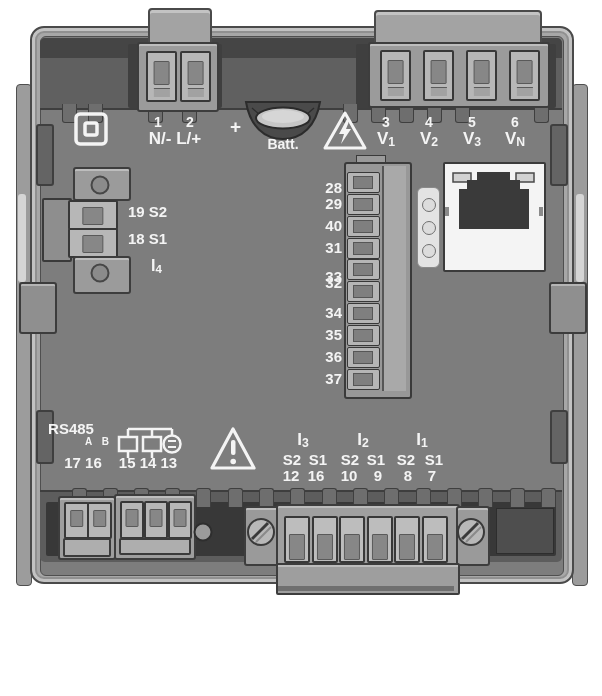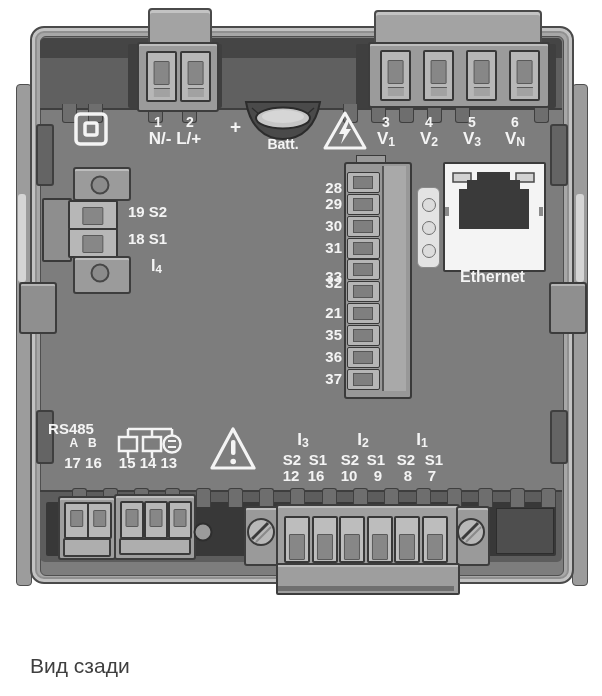--- a/index.html
+++ b/index.html
@@ -235,48 +235,47 @@
       <div class="strip-cell-in"></div>
     </div>
   <div class="strip-cell" style="top:347px">
       <div class="strip-cell-in"></div>
     </div>
   <div class="strip-cell" style="top:369px">
       <div class="strip-cell-in"></div>
     </div>
   <div class="strip-num" style="top:179px">28</div>
   <div class="strip-num" style="top:195px">29</div>
-  <div class="strip-num" style="top:217px">30</div>
+  <div class="strip-num" style="top:217px">40</div>
   <div class="strip-num" style="top:239px">31</div>
   <div class="strip-num" style="top:274px">32</div>
   <div class="strip-num" style="top:268px">33</div>
-  <div class="strip-num" style="top:304px">21</div>
+  <div class="strip-num" style="top:304px">34</div>
   <div class="strip-num" style="top:326px">35</div>
   <div class="strip-num" style="top:348px">36</div>
   <div class="strip-num" style="top:370px">37</div>
 
   <div class="led-strip">
     <div class="led" style="top:10px"></div>
     <div class="led" style="top:33px"></div>
     <div class="led" style="top:56px"></div>
   </div>
 
   <div class="eth-box">
     <svg style="left:0;top:0" width="99" height="101" viewBox="0 0 99 101">
       <rect x="8" y="9" width="18" height="9" fill="#d2d2d2" stroke="#4a4a4a" stroke-width="1.5"></rect>
       <rect x="71" y="9" width="18" height="9" fill="#d2d2d2" stroke="#4a4a4a" stroke-width="1.5"></rect>
       <path d="M14,65 L14,25 L22,25 L22,16 L32,16 L32,8 L65,8 L65,16 L75,16 L75,25 L84,25 L84,65 Z" fill="#3a3a3a"></path>
       <rect x="0" y="43" width="4" height="9" fill="#8a8a8a"></rect>
       <rect x="94" y="43" width="4" height="9" fill="#8a8a8a"></rect>
     </svg>
   </div>
-  <div class="lbl c" style="left:443px;top:268px;width:99px;font-size:16px">Ethernet</div>
 
   <div class="lbl c" style="left:42px;top:420px;width:58px;font-size:15px">RS485</div>
-  <div class="lbl c" style="left:54px;top:436px;width:58px;font-size:12px;word-spacing:7px">A B</div>
+  <div class="lbl c" style="left:68px;top:436px;width:58px;font-size:10px;word-spacing:7px">A B</div>
   <div class="lbl c" style="left:52px;top:454px;width:62px;font-size:15px">17 16</div>
 
   <svg style="left:114px;top:420px" width="72" height="44" viewBox="0 0 72 44">
     <line x1="14" y1="9" x2="58" y2="9" stroke="#f4f4f4" stroke-width="2.5"></line>
     <line x1="14" y1="9" x2="14" y2="17" stroke="#f4f4f4" stroke-width="2.5"></line>
     <line x1="38" y1="9" x2="38" y2="17" stroke="#f4f4f4" stroke-width="2.5"></line>
     <line x1="58" y1="9" x2="58" y2="15" stroke="#f4f4f4" stroke-width="2.5"></line>
     <rect x="5" y="17" width="18" height="14" fill="none" stroke="#f4f4f4" stroke-width="2.5"></rect>
     <rect x="29" y="17" width="18" height="14" fill="none" stroke="#f4f4f4" stroke-width="2.5"></rect>
     <line x1="14" y1="31" x2="14" y2="38" stroke="#f4f4f4" stroke-width="2.5"></line>
@@ -365,14 +364,13 @@
   <div class="conn-body" style="left:456px;top:506px;width:30px;height:56px;background:#9a9a9a"></div>
   <svg style="left:456px;top:517px" width="30" height="30" viewBox="0 0 30 30">
     <circle cx="15" cy="15" r="13" fill="#b8b8b8" stroke="#3a3a3a" stroke-width="2"></circle>
     <line x1="6" y1="22" x2="22" y2="6" stroke="#3a3a3a" stroke-width="3"></line>
     <line x1="10" y1="25" x2="25" y2="10" stroke="#8a8a8a" stroke-width="2"></line>
   </svg>
   <div class="conn-body" style="left:276px;top:563px;width:180px;height:28px;background:#9e9e9e;border-radius:2px">
     <div class="abs" style="left:0;top:21px;width:176px;height:5px;background:#6f6f6f"></div>
   </div>
 
-  <div class="caption">Вид сзади</div>
 </div>
 
 </body></html>

